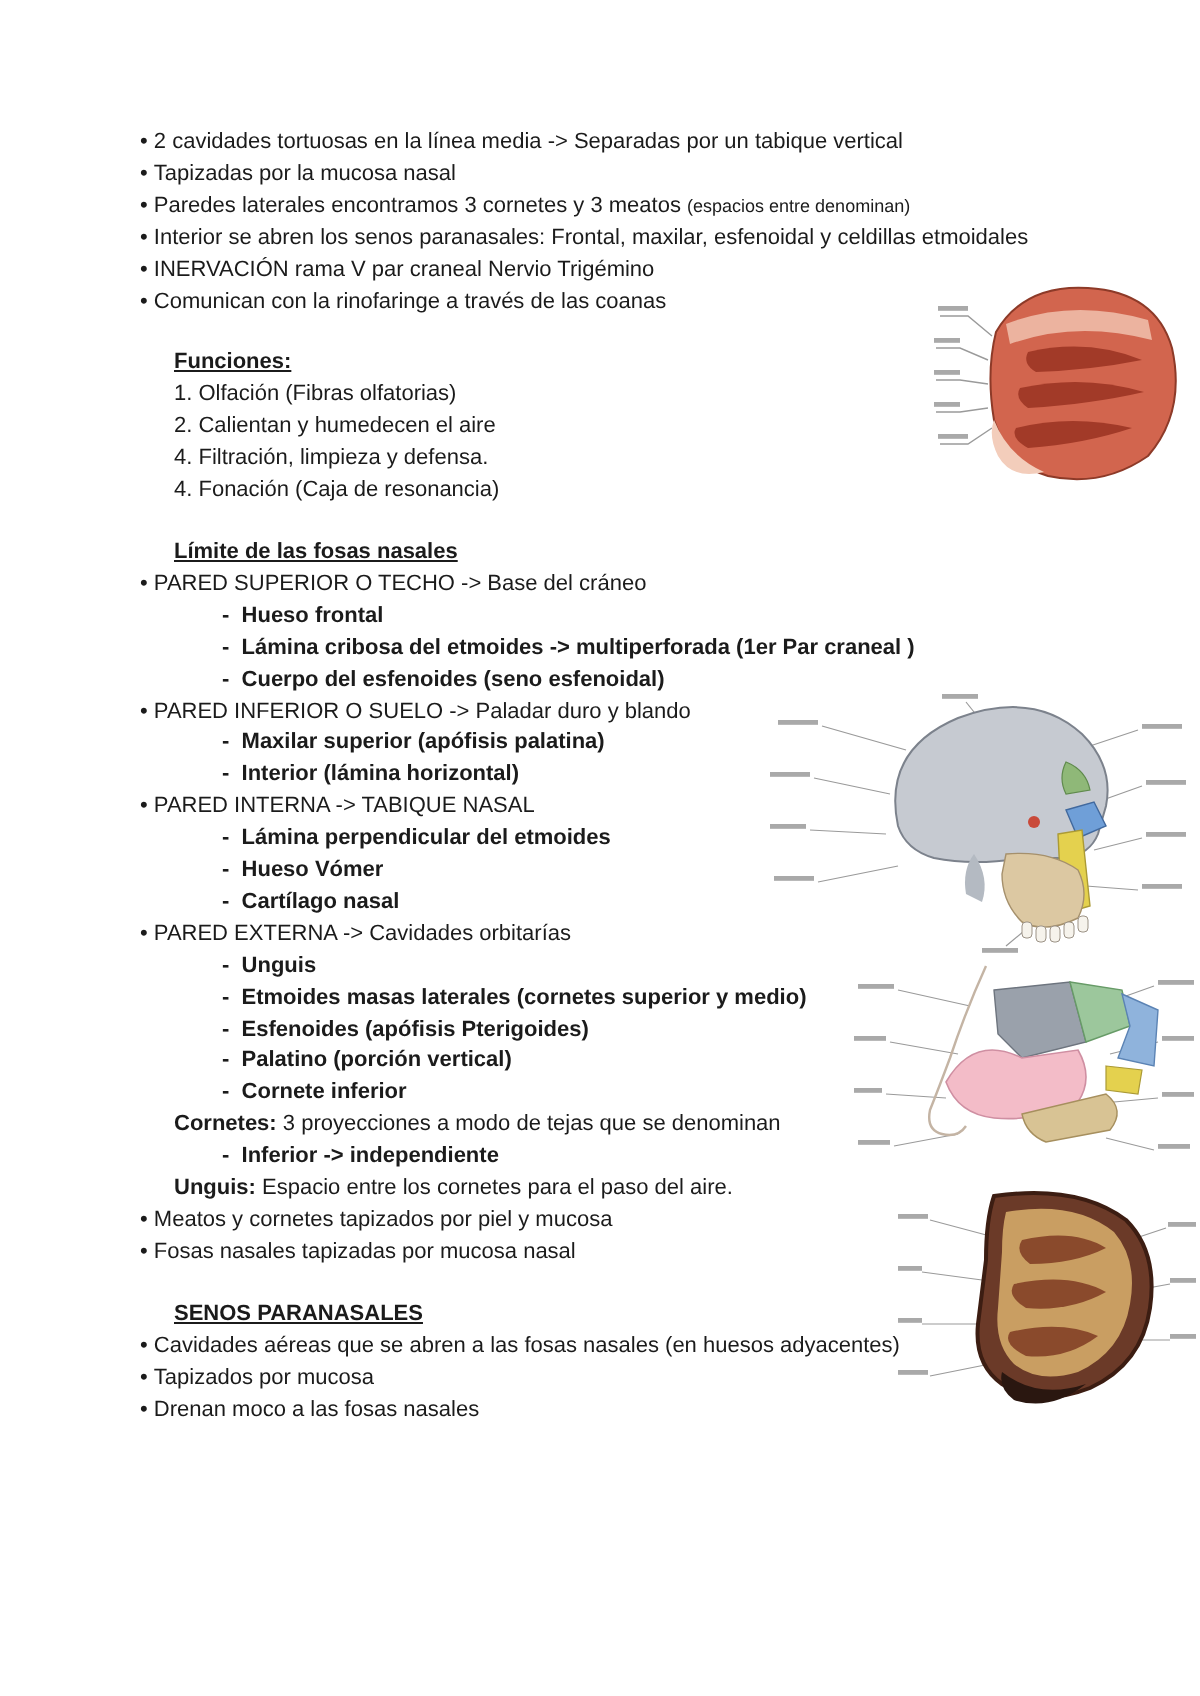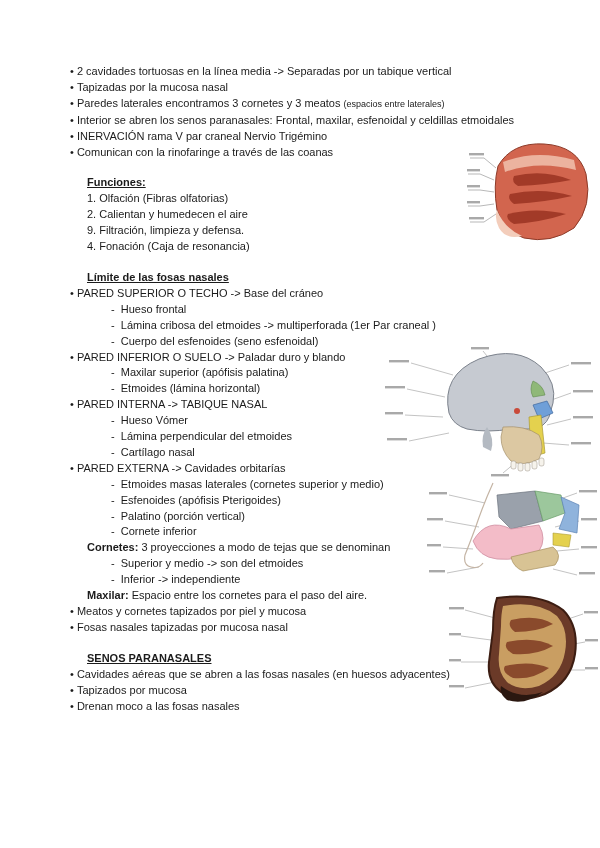--- a/index.html
+++ b/index.html
@@ -16,21 +16,21 @@
     position: absolute;
     left: 70px;
     top: 64px;
     width: 524px;
     font-size: 11px;
     line-height: 15.9px;
   }
   .text-col p { margin: 0; }
   .bullet { padding-left: 10px; text-indent: -10px; }
   .bullet::before { content: "•\00a0"; }
-  .dash { padding-left: 52px; text-indent: -11px; }
+  .dash { padding-left: 52px; text-indent: -11px; font-weight: bold; }
   .dash::before { content: "-\00a0\00a0"; }
   .plain { padding-left: 17px; }
   .heading {
     font-weight: 700;
     text-decoration: underline;
     margin-top: 15px !important;
   }
   .small { font-size: 9px; }
   b { font-weight: 700; }
   .fig { position: absolute; }
@@ -38,53 +38,53 @@
 </style>
 </head>
 <body>
 
 <div class="page">
 
   <div class="text-col">
 
     <p class="bullet"><span>2 cavidades tortuosas en la línea media -&gt; Separadas por un tabique vertical</span></p>
     <p class="bullet"><span>Tapizadas por la mucosa nasal</span></p>
-    <p class="bullet"><span>Paredes laterales encontramos 3 cornetes y 3 meatos</span> <span class="small">(espacios entre laterales)</span></p>
+    <p class="bullet"><span>Paredes laterales encontramos 3 cornetes y 3 meatos</span> <span class="small">(espacios entre denominan)</span></p>
     <p class="bullet"><span>Interior se abren los senos paranasales: Frontal, maxilar, esfenoidal y celdillas etmoidales</span></p>
     <p class="bullet"><span>INERVACIÓN rama V par craneal Nervio Trigémino</span></p>
     <p class="bullet"><span>Comunican con la rinofaringe a través de las coanas</span></p>
 
     <p class="plain heading">Funciones:</p>
     <p class="plain">1. Olfación (Fibras olfatorias)</p>
     <p class="plain">2. Calientan y humedecen el aire</p>
-    <p class="plain">9. Filtración, limpieza y defensa.</p>
+    <p class="plain">4. Filtración, limpieza y defensa.</p>
     <p class="plain">4. Fonación (Caja de resonancia)</p>
 
     <p class="plain heading">Límite de las fosas nasales</p>
     <p class="bullet">PARED SUPERIOR O TECHO -&gt; Base del cráneo</p>
     <p class="dash">Hueso frontal</p>
     <p class="dash">Lámina cribosa del etmoides -&gt; multiperforada (1er Par craneal )</p>
     <p class="dash">Cuerpo del esfenoides (seno esfenoidal)</p>
     <p class="bullet">PARED INFERIOR O SUELO -&gt; Paladar duro y blando</p>
     <p class="dash">Maxilar superior (apófisis palatina)</p>
-    <p class="dash">Etmoides (lámina horizontal)</p>
+    <p class="dash">Interior (lámina horizontal)</p>
     <p class="bullet">PARED INTERNA -&gt; TABIQUE NASAL</p>
+    <p class="dash">Lámina perpendicular del etmoides</p>
     <p class="dash">Hueso Vómer</p>
-    <p class="dash">Lámina perpendicular del etmoides</p>
     <p class="dash">Cartílago nasal</p>
     <p class="bullet">PARED EXTERNA -&gt; Cavidades orbitarías</p>
+    <p class="dash">Unguis</p>
     <p class="dash">Etmoides masas laterales (cornetes superior y medio)</p>
     <p class="dash">Esfenoides (apófisis Pterigoides)</p>
     <p class="dash">Palatino (porción vertical)</p>
     <p class="dash">Cornete inferior</p>
 
     <p class="plain"><b>Cornetes:</b> <span>3 proyecciones a modo de tejas que se denominan</span></p>
-    <p class="dash">Superior y medio -&gt; son del etmoides</p>
     <p class="dash">Inferior -&gt; independiente</p>
-    <p class="plain"><b>Maxilar:</b> <span>Espacio entre los cornetes para el paso del aire.</span></p>
+    <p class="plain"><b>Unguis:</b> <span>Espacio entre los cornetes para el paso del aire.</span></p>
     <p class="bullet">Meatos y cornetes tapizados por piel y mucosa</p>
     <p class="bullet">Fosas nasales tapizadas por mucosa nasal</p>
 
     <p class="plain heading">SENOS PARANASALES</p>
     <p class="bullet">Cavidades aéreas que se abren a las fosas nasales (en huesos adyacentes)</p>
     <p class="bullet">Tapizados por mucosa</p>
     <p class="bullet">Drenan moco a las fosas nasales</p>
 
   </div>
 

